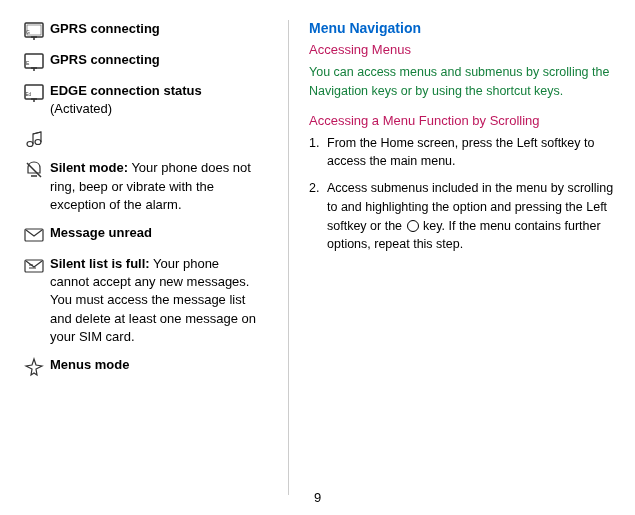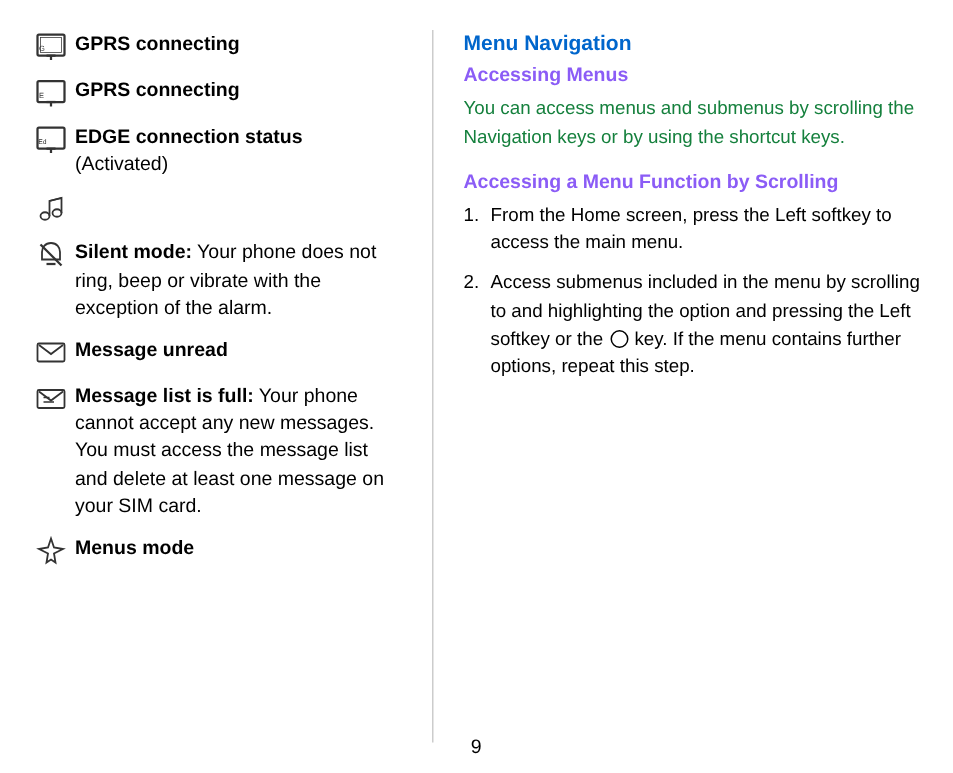--- a/index.html
+++ b/index.html
@@ -61,22 +61,22 @@
       font-weight: bold;
     }
     
     .section-title-blue {
       color: #0066cc;
       font-weight: bold;
       font-size: 14px;
       margin-bottom: 6px;
     }
     .section-title-blue-sub {
-      color: #8b5cf6;
-      font-weight: bold;
+      color: #be185d;
+      font-weight: normal;
       font-size: 13px;
       margin-bottom: 6px;
       margin-top: 12px;
     }
     .body-text {
       font-size: 12.5px;
       line-height: 1.5;
       color: #15803d;
       margin-bottom: 6px;
     }
@@ -194,21 +194,21 @@
 
     <div class="left-item">
       <div class="left-icon">
         <svg viewBox="0 0 20 20" fill="none" xmlns="http://www.w3.org/2000/svg">
           <rect x="1" y="4" width="18" height="12" rx="1" stroke="#333" stroke-width="1.2" fill="none"></rect>
           <polyline points="2,5 10,11 18,5" stroke="#333" stroke-width="1.2" fill="none"></polyline>
           <line x1="5" y1="9" x2="9" y2="9" stroke="#333" stroke-width="1"></line>
           <line x1="5" y1="12" x2="12" y2="12" stroke="#333" stroke-width="1"></line>
         </svg>
       </div>
-      <div class="left-text"><b>Message list is full:</b> Your phone cannot accept any new messages. You must access the message list and delete at least one message on your SIM card.</div>
+      <div class="left-text"><b>Silent list is full:</b> Your phone cannot accept any new messages. You must access the message list and delete at least one message on your SIM card.</div>
     </div>
 
     <div class="left-item">
       <div class="left-icon">
         <svg viewBox="0 0 20 20" fill="none" xmlns="http://www.w3.org/2000/svg">
           <path d="M10 2 L12 8 L18 9 L12 12 L13 18 L10 16 L7 18 L8 12 L2 9 L8 8 Z" stroke="#333" stroke-width="1.2" fill="none"></path>
         </svg>
       </div>
       <div class="left-text"><b>Menus mode</b></div>
     </div>

